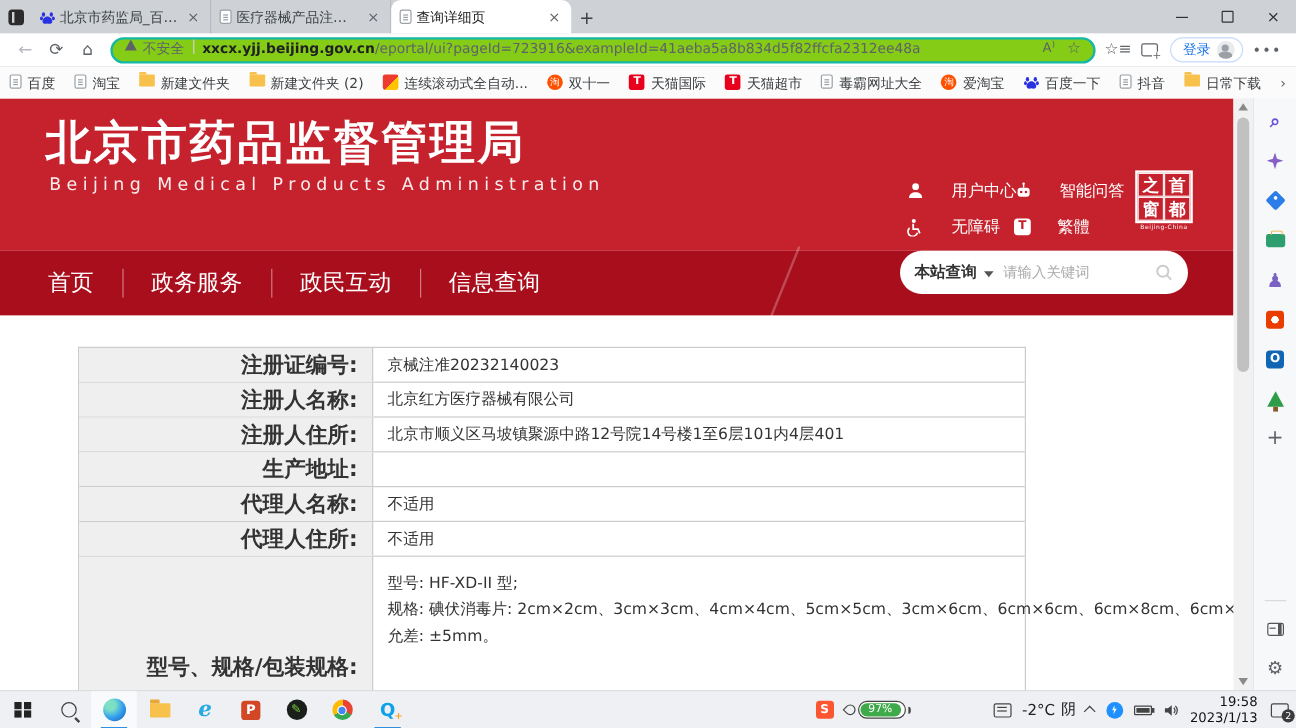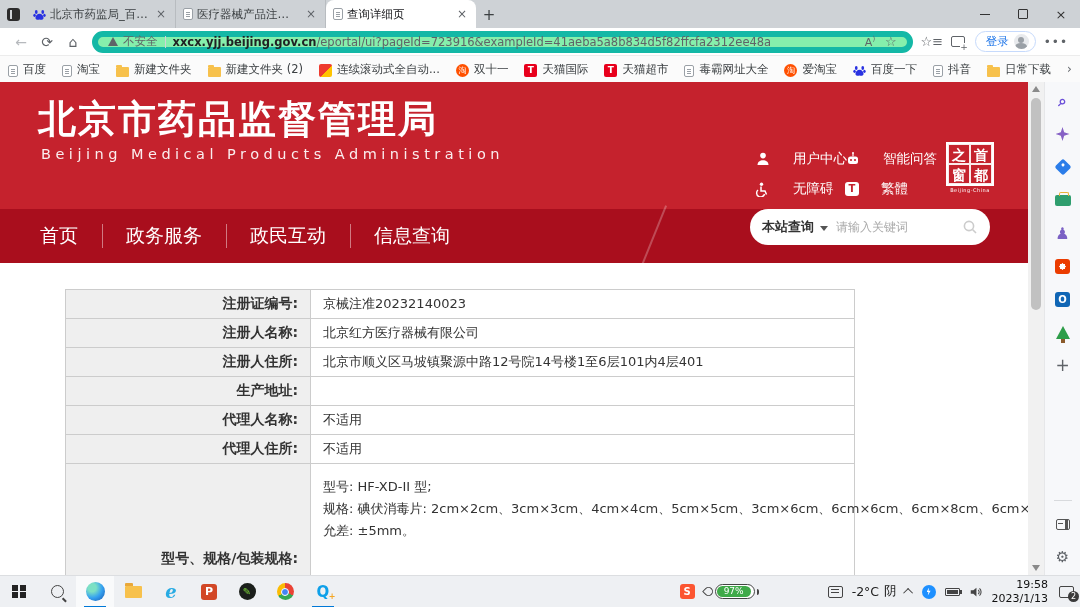--- a/index.html
+++ b/index.html
@@ -22,41 +22,41 @@
   .win-controls { margin-left:auto; display:flex; height:28px; }
   .wc { width:38px; height:28px; display:flex; align-items:center; justify-content:center; }
   .wc-min::before { content:""; width:10px; height:1px; background:#333; }
   .wc-max::before { content:""; width:8px; height:8px; border:1px solid #333; border-radius:1px; }
   .wc-close { font-size:13px; color:#333; }
 
   
   .toolbar { position:absolute; top:28px; left:0; width:1080px; height:28px; background:#fff; display:flex; align-items:center; padding:0 8px; border-bottom:1px solid #ececec; }
   .nav-ic { width:26px; text-align:center; font-size:14px; color:#5f6368; flex:none; }
   .nav-ic.disabled { color:#b6b9bd; }
-  .addressbar { flex:1; height:22px; margin:0 6px; background:#86efac; border:6px solid #14b8a6; border-radius:12px; display:flex; align-items:center; padding:0 10px; font-size:11.5px; color:#5f6368; min-width:0; }
+  .addressbar { flex:1; height:22px; margin:0 6px; background:#84cc16; border:2px solid #14b8a6; border-radius:12px; display:flex; align-items:flex-start; padding:0 10px; font-size:11.5px; color:#5f6368; min-width:0; }
   .warn-tri { width:0; height:0; border-left:5px solid transparent; border-right:5px solid transparent; border-bottom:9px solid #5f6368; margin-right:5px; flex:none; }
   .ab-sep { width:1px; height:12px; background:#d0d3d6; margin:0 7px; flex:none; }
   .url { white-space:nowrap; overflow:hidden; text-overflow:ellipsis; min-width:0; }
   .url b { color:#202124; font-weight:bold; }
   .ab-right { margin-left:auto; display:flex; align-items:center; gap:10px; flex:none; padding-left:8px; }
   .read-aloud { font-size:11px; color:#5f6368; }
   .read-aloud sup { font-size:7px; }
   .star-ic { font-size:13px; color:#5f6368; }
   .fav-bar-ic { font-size:13px; color:#5f6368; width:26px; text-align:center; }
   .coll-ic { width:14px; height:11px; border:1px solid #5f6368; border-radius:2px; position:relative; margin:0 6px; }
   .coll-ic::before { content:"+"; position:absolute; right:-4px; bottom:-5px; font-size:9px; background:#fff; color:#5f6368; line-height:8px; }
   .login-pill { display:flex; align-items:center; gap:5px; border:1px solid #c6dafc; border-radius:12px; padding:2px 6px 2px 10px; color:#1a73e8; font-size:11.5px; margin:0 4px; }
   .avatar { width:15px; height:15px; border-radius:50%; background:#e8eaed; position:relative; overflow:hidden; }
   .avatar::before { content:""; position:absolute; left:4.5px; top:2.5px; width:6px; height:6px; border-radius:50%; background:#9aa0a6; }
   .avatar::after { content:""; position:absolute; left:1.5px; top:9px; width:12px; height:7px; border-radius:50%; background:#9aa0a6; }
   .more-ic { letter-spacing:1px; color:#5f6368; font-size:12px; padding:0 4px; }
 
   
   .bookmarksbar { position:absolute; top:56px; left:0; width:1080px; height:26px; background:#fbfbfb; display:flex; align-items:center; padding:0 8px; font-size:11.5px; color:#3c4043; }
-  .bm { display:flex; align-items:flex-end; gap:5px; margin-right:16px; white-space:nowrap; }
+  .bm { display:flex; align-items:flex-start; gap:5px; margin-right:16px; white-space:nowrap; }
   .i-folder { width:13px; height:10px; background:#f7c14c; border-radius:1px; position:relative; flex:none; }
   .i-folder::before { content:""; position:absolute; top:-2px; left:0; width:6px; height:2px; background:#f7c14c; border-radius:1px 1px 0 0; }
   .i-taobao { width:13px; height:13px; border-radius:50%; background:#ff5000; color:#fff; font-size:8px; line-height:13px; text-align:center; flex:none; }
   .i-taobao::before { content:"淘"; }
   .i-tmall { width:13px; height:13px; border-radius:2px; background:#e8001c; color:#fff; font-weight:bold; font-size:9px; line-height:13px; text-align:center; flex:none; }
   .i-tmall::before { content:"T"; }
   .i-kuaiba { width:13px; height:13px; border-radius:2px; background:linear-gradient(135deg,#ee3b2f 0 55%,#ffc400 55%); flex:none; }
   .i-paw { width:13px; height:13px; flex:none; }
   .bm-overflow { margin-left:auto; color:#5f6368; font-size:12px; }
   .bm-sep { width:1px; height:14px; background:#dadce0; margin:0 10px; }
@@ -87,21 +87,21 @@
   .search-box { position:absolute; left:750px; top:0; width:240px; height:36px; background:#fff; border-radius:18px; display:flex; align-items:center; padding:0 12px; color:#333; }
   .scope { font-size:13px; font-weight:bold; color:#333; white-space:nowrap; }
   .caret-down { width:0; height:0; border-left:4px solid transparent; border-right:4px solid transparent; border-top:5px solid #555; margin:2px 8px 0 6px; }
   .search-input { flex:1; border:none; outline:none; font-size:12px; color:#333; min-width:0; background:transparent; font-family:inherit; }
   .search-input::placeholder { color:#aaa; }
   .mag { width:16px; height:16px; flex:none; }
 
   .page-body { position:relative; height:312px; background:#fff; }
   .detail-table { position:absolute; left:65px; top:26px; width:790px; border:1px solid #ccc; border-bottom:none; }
   .t-row { display:flex; border-bottom:1px solid #ccc; min-height:29px; }
-  .t-label { width:245px; background:#efefef; border-right:1px solid #ccc; display:flex; align-items:center; justify-content:flex-end; padding-right:12px; font-size:14px; font-weight:bold; color:#333; flex:none; }
+  .t-label { width:245px; background:#efefef; border-right:1px solid #ccc; display:flex; align-items:center; justify-content:flex-end; padding-right:12px; font-size:18px; font-weight:bold; color:#333; flex:none; }
   .t-value { flex:1; display:flex; align-items:center; padding:0 12px; font-size:13px; color:#333; }
   .t-row.spec { height:112px; border-bottom:none; }
   .t-row.spec .t-label { align-items:flex-end; padding-bottom:8px; }
   .t-row.spec .t-value { display:block; padding-top:12px; }
   .spec-line { height:22px; line-height:22px; white-space:nowrap; overflow:hidden; }
 
   .page-scrollbar { position:absolute; left:1028px; top:0; width:16px; height:493px; background:#f1f1f1; }
   .sb-up { position:absolute; top:4px; left:4px; width:0; height:0; border-left:4px solid transparent; border-right:4px solid transparent; border-bottom:6px solid #8a8a8a; }
   .sb-down { position:absolute; bottom:4px; left:4px; width:0; height:0; border-left:4px solid transparent; border-right:4px solid transparent; border-top:6px solid #8a8a8a; }
   .sb-thumb { position:absolute; top:16px; left:3px; width:10px; height:212px; background:#c1c1c1; border-radius:5px; }

